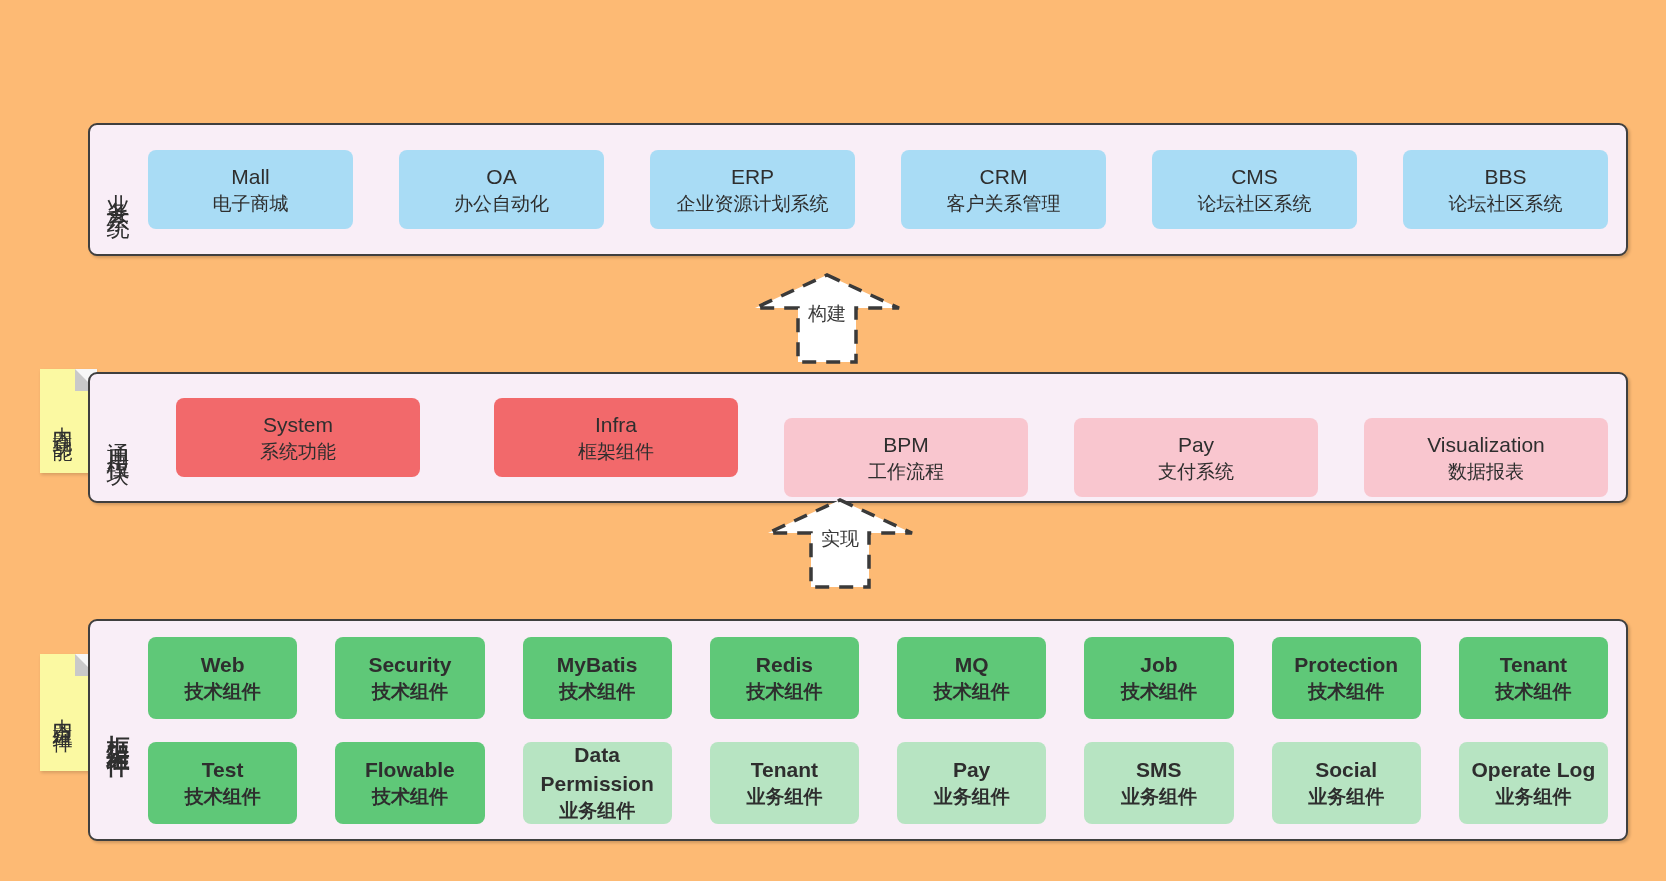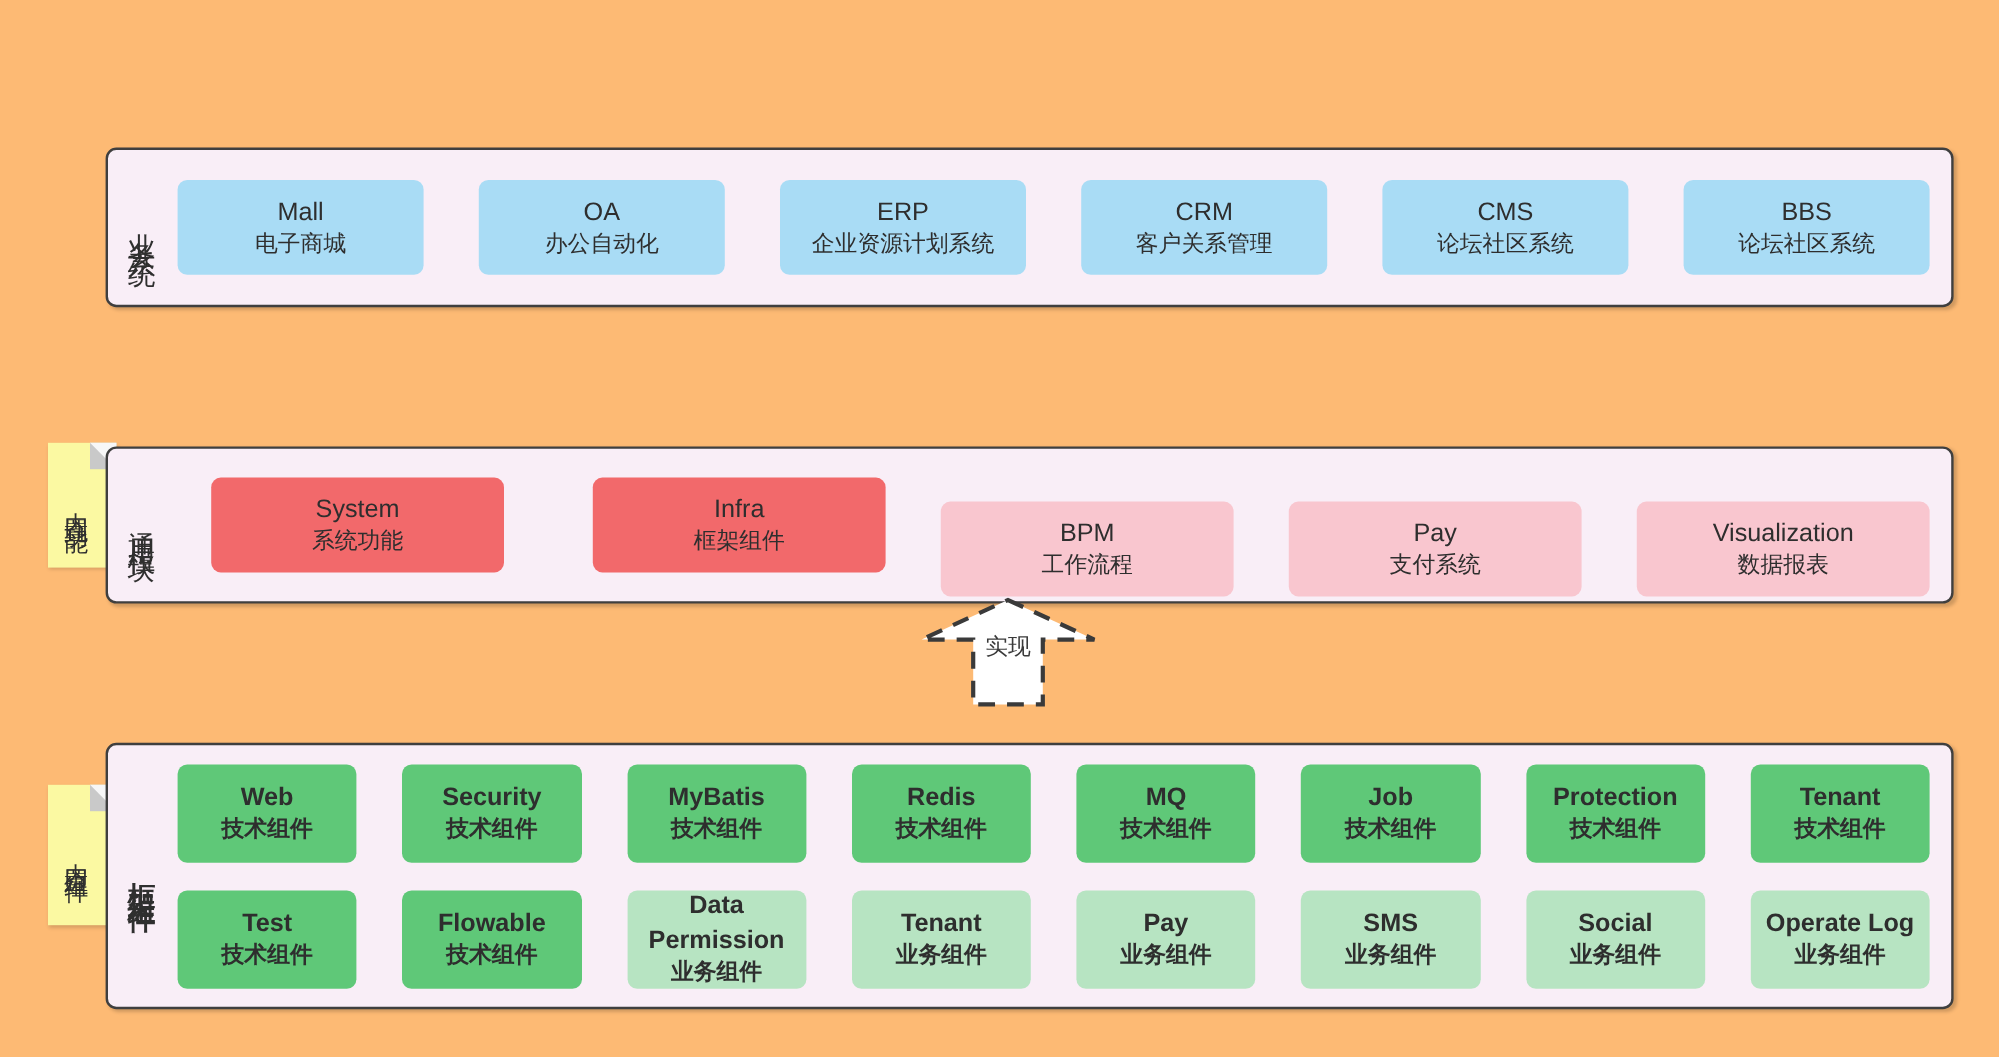--- a/index.html
+++ b/index.html
@@ -103,20 +103,26 @@
         <div class="box-name">CMS</div>
         <div class="box-desc">论坛社区系统</div>
       </div>
       <div class="box blue">
         <div class="box-name">BBS</div>
         <div class="box-desc">论坛社区系统</div>
       </div>
     </div>
   </div>
 
+  <div class="arrow arrow-build">
+    <svg viewBox="0 0 150 93">
+      <path d="M75 3 L147 36 L104 36 L104 90 L46 90 L46 36 L3 36 Z" fill="#ffffff" stroke="#3a3a3a" stroke-width="3.5" stroke-dasharray="14 10"></path>
+    </svg>
+    <div class="arrow-label">构建</div>
+  </div>
 
   <div class="layer layer-modules">
     <div class="layer-label">
       <span class="vtext">通用模块</span>
     </div>
     <div class="boxes-row">
       <div class="box red">
         <div class="box-name">System</div>
         <div class="box-desc">系统功能</div>
       </div>

